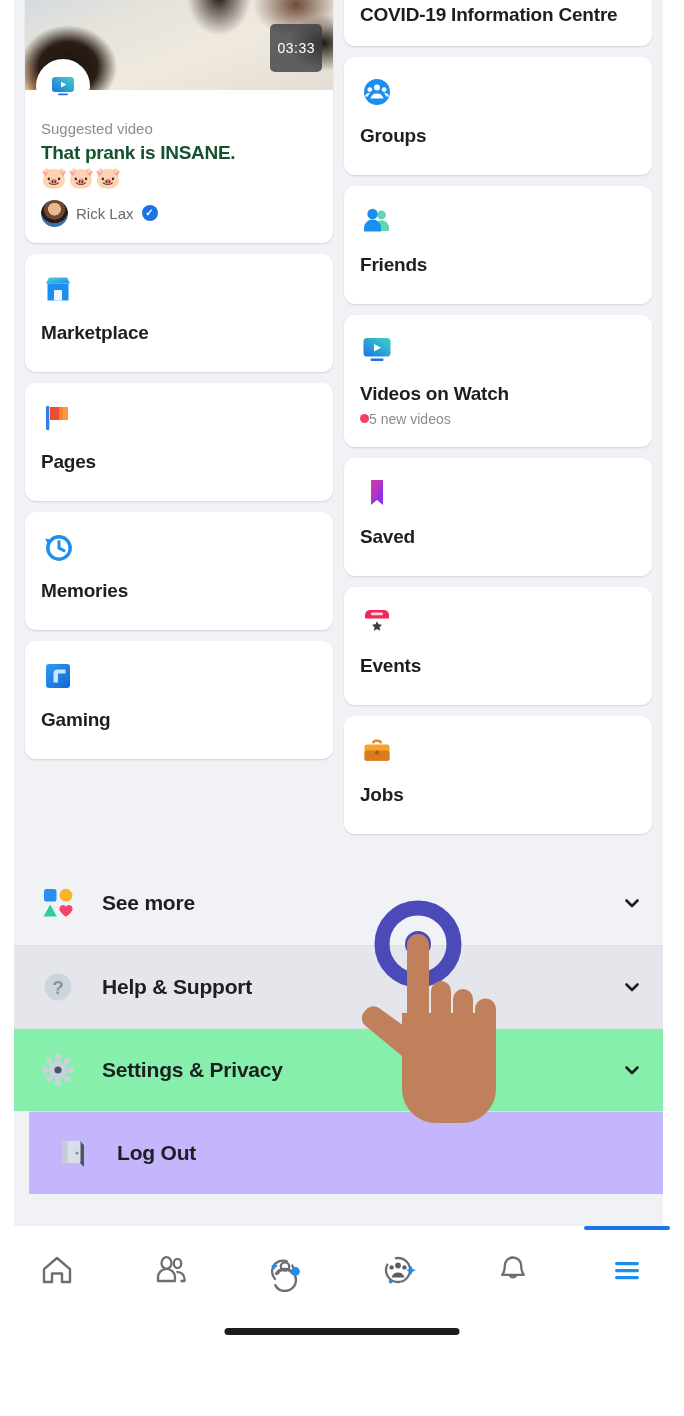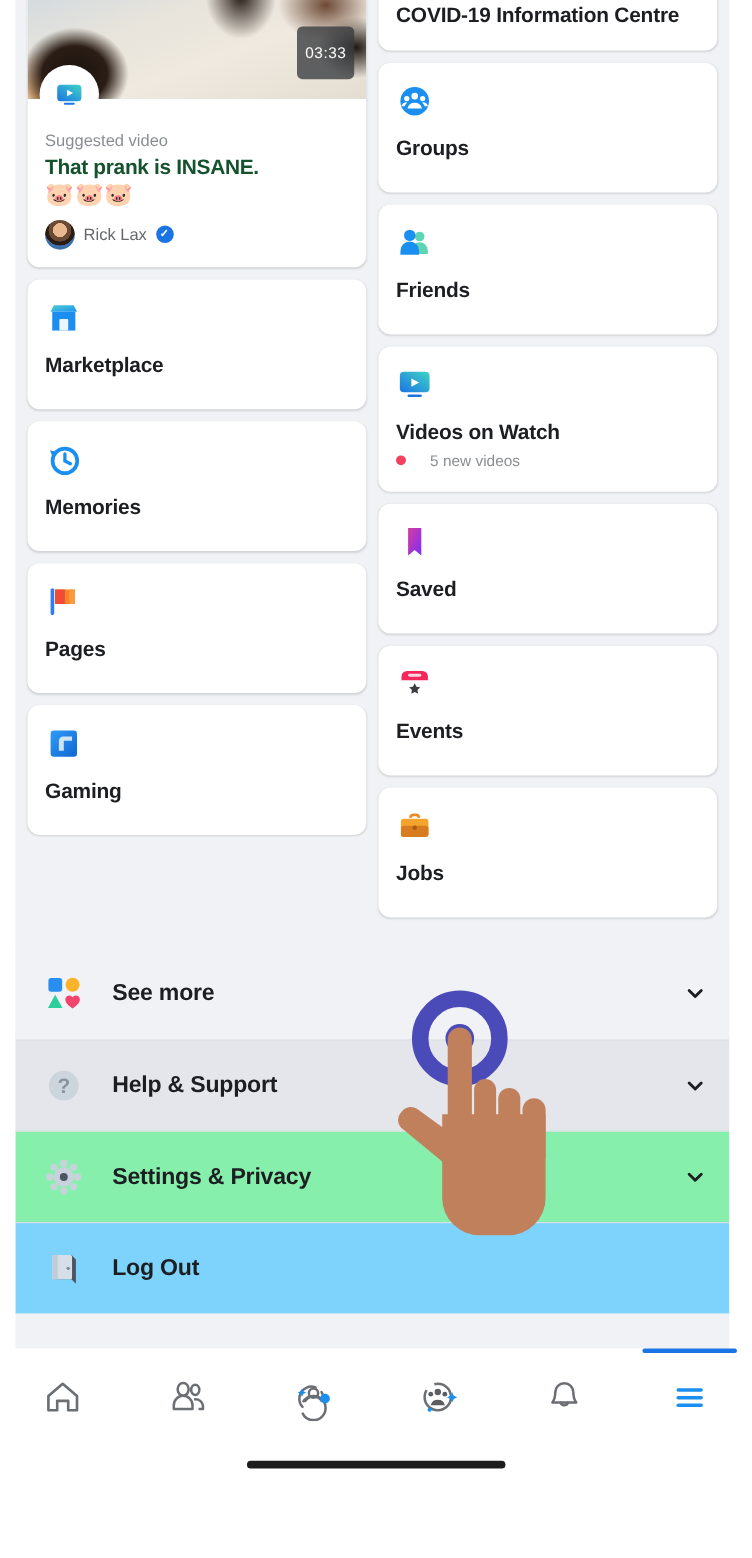--- a/index.html
+++ b/index.html
@@ -48,21 +48,21 @@
     font-size: 19px;
     font-weight: 700;
     color: #1c1e21;
     letter-spacing: -0.2px;
     line-height: 1.15;
   }
   .card-sub {
     font-size: 14px;
     color: #8a8d91;
     margin-top: 6px;
-    display: flex; align-items: center; gap: 22px;
+    display: flex; align-items: center; gap: 0;
   }
   .reddot { width: 9px; height: 9px; border-radius: 50%; background:#f3425f; display:inline-block; flex:none;}
 
   
   .card.clipped-top {
     margin-top: -72px;
     padding-top: 0;
     min-height: 0;
   }
   .card.clipped-top .card-label { padding-top: 76px; }
@@ -117,21 +117,21 @@
   #list-rows { margin-top: 28px; }
   .list-row {
     display:flex; align-items:center;
     height: 83px;
     padding: 0 20px 0 26px;
     border-top: 1px solid #dcdfe4;
   }
   .row-see-more { background:#f0f2f5; border-top: none; justify-content: center; }
   .row-help     { background:#e4e6eb; }
   .row-settings { background:#86efac; }
-  .row-logout   { background:#7dd3fc; }
+  .row-logout   { background:#c4b5fd;margin-left:15px; }
   .row-icon { width:36px; height:36px; flex:none; margin-right: 26px; display:flex;align-items:center;justify-content:center;}
   .row-label { font-size:21px; font-weight:700; color:#1c1e21; letter-spacing:-0.2px; flex:1;}
   .chev { width:22px;height:22px;flex:none; }
 
   
   #bottom-nav {
     position:absolute; left:0; right:0; top:1226px; height:92px;
     background:#ffffff;
     display:flex; align-items:center;
   }
@@ -210,38 +210,38 @@
               <rect x="6.5" y="11.5" width="21" height="17" fill="#1b8ff0"></rect>
               <rect x="13" y="18" width="8" height="10.5" rx="1" fill="#fff" opacity=".92"></rect>
             </svg>
           </span>
           <span class="card-label">Marketplace</span>
         </div>
 
         <div class="card">
           <span class="card-icon">
             <svg width="34" height="34" viewBox="0 0 34 34">
-              <circle cx="18" cy="18" r="11.2" fill="none" stroke="#1b8ff0" stroke-width="3.4"></circle>
-              <path d="M9.2 9.4 L4.4 8.4 L6.4 13.6 Z" fill="#1b8ff0"></path>
-              <path d="M18 11.6 V18 L23 20.6" fill="none" stroke="#1b8ff0" stroke-width="3" stroke-linecap="round"></path>
-            </svg>
-          </span>
-          <span class="card-label">Memories</span>
-        </div>
-
-        <div class="card">
-          <span class="card-icon">
-            <svg width="34" height="34" viewBox="0 0 34 34">
               <rect x="5" y="5" width="3.3" height="24" rx="1.2" fill="#2d7ff0"></rect>
               <path d="M9 6 H27 V19 H9 Z" fill="#f7852e"></path>
               <path d="M9 6 h9 v13 h-9z" fill="#f04b35"></path>
               <path d="M22 6 h5 v13 h-5z" fill="#fb9a3c"></path>
             </svg>
           </span>
           <span class="card-label">Pages</span>
+        </div>
+
+        <div class="card">
+          <span class="card-icon">
+            <svg width="34" height="34" viewBox="0 0 34 34">
+              <circle cx="18" cy="18" r="11.2" fill="none" stroke="#1b8ff0" stroke-width="3.4"></circle>
+              <path d="M9.2 9.4 L4.4 8.4 L6.4 13.6 Z" fill="#1b8ff0"></path>
+              <path d="M18 11.6 V18 L23 20.6" fill="none" stroke="#1b8ff0" stroke-width="3" stroke-linecap="round"></path>
+            </svg>
+          </span>
+          <span class="card-label">Memories</span>
         </div>
 
         <div class="card">
           <span class="card-icon">
             <svg width="34" height="34" viewBox="0 0 34 34">
               <defs>
                   <linearGradient id="gmg" x1="0" y1="0" x2="1" y2="1">
                 <stop offset="0" stop-color="#2f9bf5"></stop>
                     <stop offset="1" stop-color="#1266d4"></stop>
               </linearGradient>

